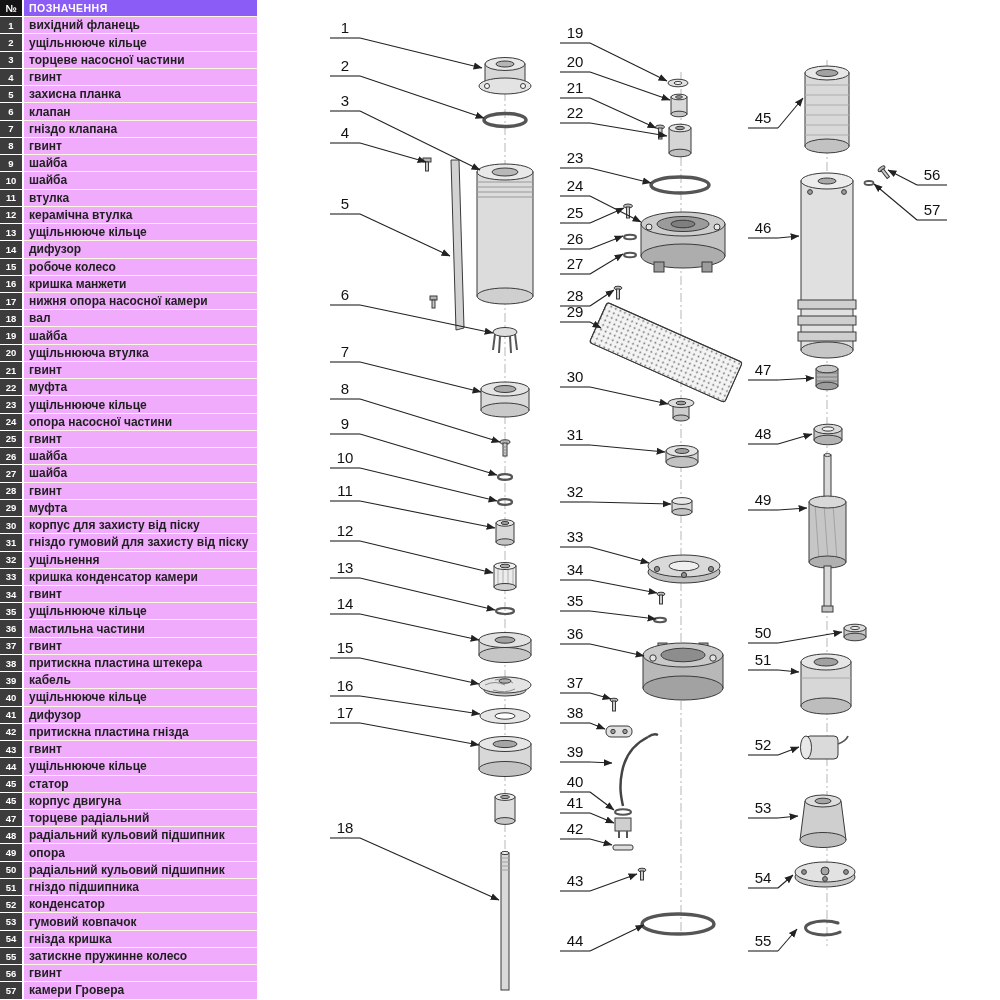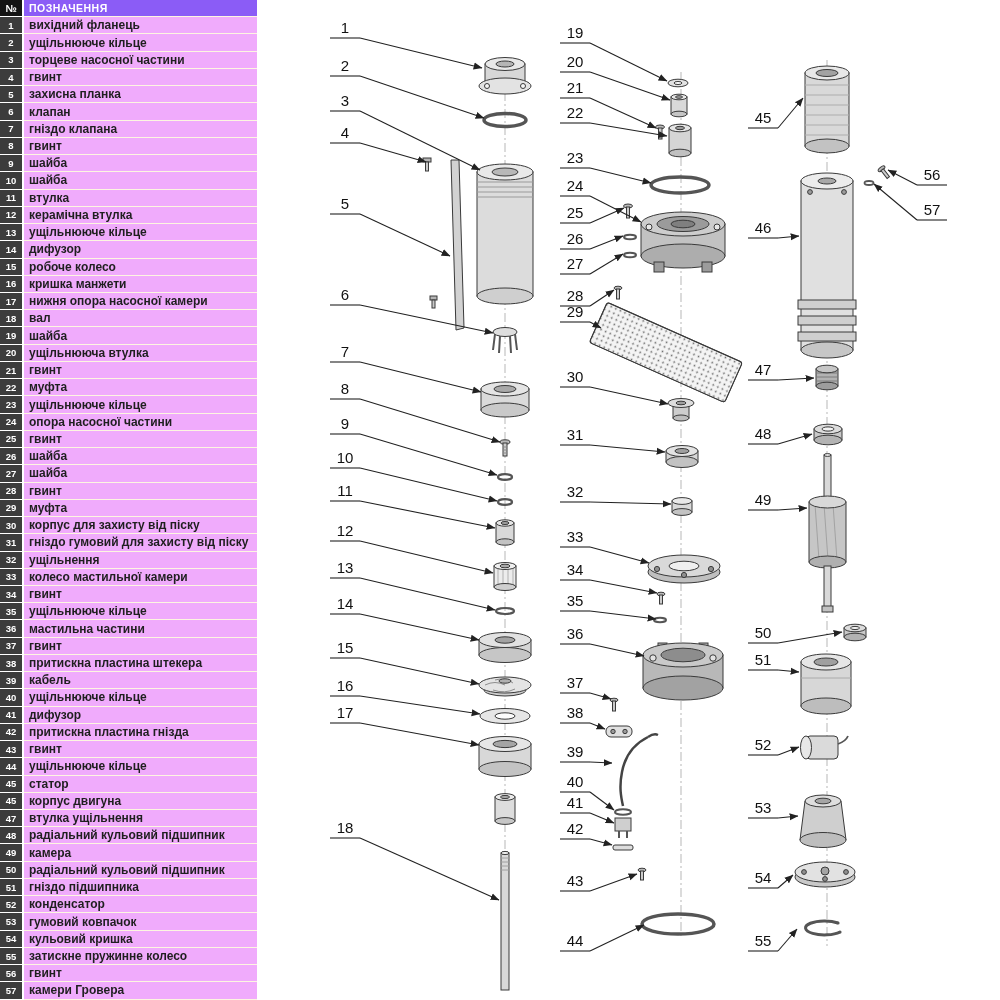--- a/index.html
+++ b/index.html
@@ -155,21 +155,21 @@
         <div class="trow">
           <div class="cell num">31</div>
           <div class="cell name">гніздо гумовий для захисту від піску</div>
         </div>
         <div class="trow">
           <div class="cell num">32</div>
           <div class="cell name">ущільнення</div>
         </div>
         <div class="trow">
           <div class="cell num">33</div>
-          <div class="cell name">колесо мастильної камери</div>
+          <div class="cell name">кришка конденсатор камери</div>
         </div>
         <div class="trow">
           <div class="cell num">34</div>
           <div class="cell name">гвинт</div>
         </div>
         <div class="trow">
           <div class="cell num">35</div>
           <div class="cell name">ущільнююче кільце</div>
         </div>
         <div class="trow">
@@ -211,49 +211,49 @@
         <div class="trow">
           <div class="cell num">45</div>
           <div class="cell name">статор</div>
         </div>
         <div class="trow">
           <div class="cell num">45</div>
           <div class="cell name">корпус двигуна</div>
         </div>
         <div class="trow">
           <div class="cell num">47</div>
-          <div class="cell name">втулка ущільнення</div>
+          <div class="cell name">торцеве радіальний</div>
         </div>
         <div class="trow">
           <div class="cell num">48</div>
           <div class="cell name">радіальний кульовий підшипник</div>
         </div>
         <div class="trow">
           <div class="cell num">49</div>
-          <div class="cell name">камера</div>
+          <div class="cell name">опора</div>
         </div>
         <div class="trow">
           <div class="cell num">50</div>
           <div class="cell name">радіальний кульовий підшипник</div>
         </div>
         <div class="trow">
           <div class="cell num">51</div>
           <div class="cell name">гніздо підшипника</div>
         </div>
         <div class="trow">
           <div class="cell num">52</div>
           <div class="cell name">конденсатор</div>
         </div>
         <div class="trow">
           <div class="cell num">53</div>
           <div class="cell name">гумовий ковпачок</div>
         </div>
         <div class="trow">
           <div class="cell num">54</div>
-          <div class="cell name">кульовий кришка</div>
+          <div class="cell name">гнізда кришка</div>
         </div>
         <div class="trow">
           <div class="cell num">55</div>
           <div class="cell name">затискне пружинне колесо</div>
         </div>
         <div class="trow">
           <div class="cell num">56</div>
           <div class="cell name">гвинт</div>
         </div>
         <div class="trow">

